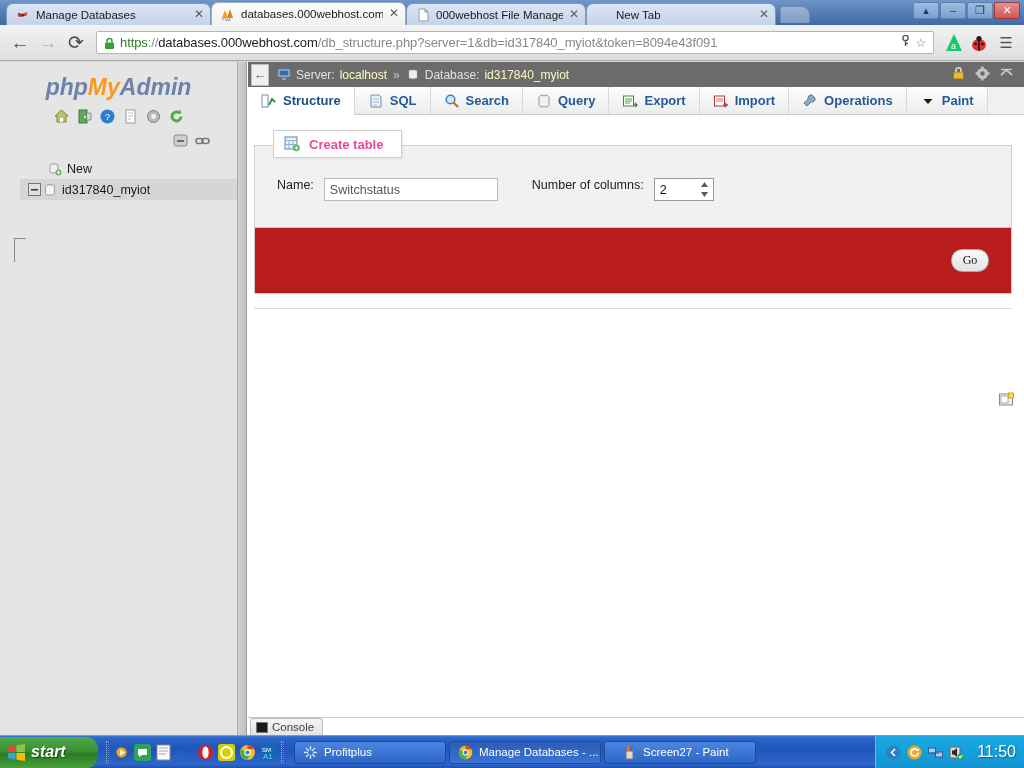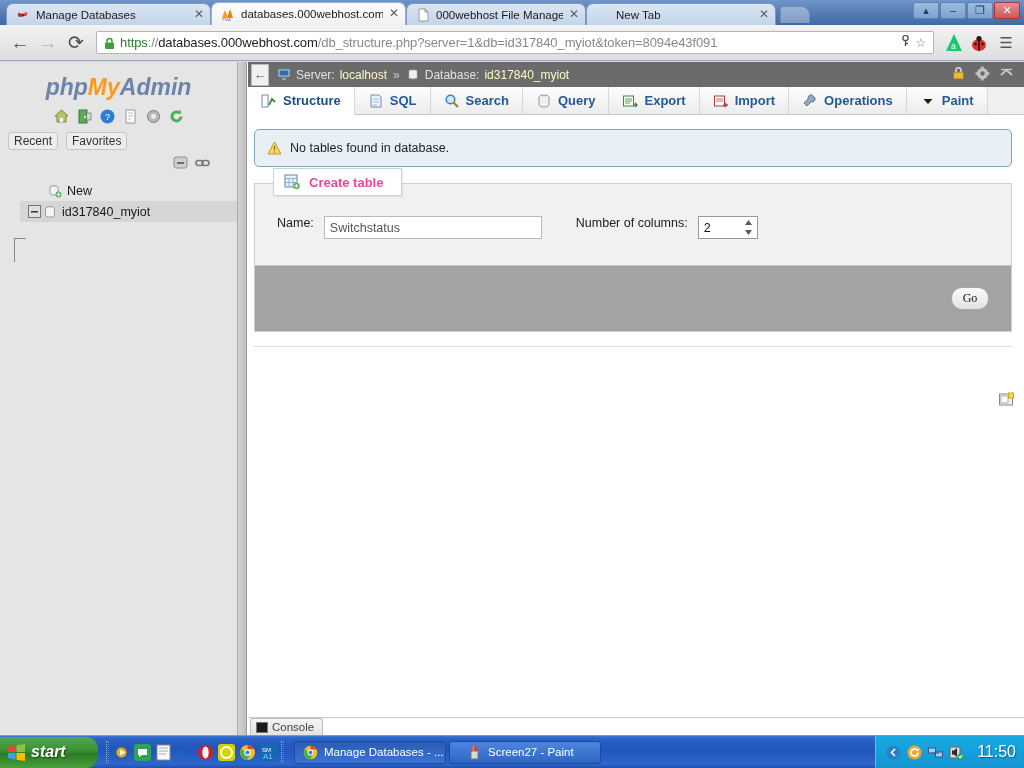--- a/index.html
+++ b/index.html
@@ -183,37 +183,37 @@
     padding: 5px 18px 5px 10px; display: flex; align-items: center; gap: 8px;
     font-size: 13px; font-weight: bold; color: #ec4899;
     box-shadow: 1px 1px 2px rgba(0,0,0,0.08);
   }
   #create-legend .licon { width: 17px; height: 16px; position: relative; }
   #form-row {
     padding: 32px 0 26px 22px; display: flex; align-items: flex-start; gap: 10px;
     font-size: 12.5px; color: #222;
   }
   #tbl-name-input {
-    width: 218px; height: 23px; border: 1px solid #b9b9b9; background: #fff;
+    width: 174px; height: 23px; border: 1px solid #b9b9b9; background: #fff;
     font-size: 12.5px; padding: 8px 5px; color: #555; font-family: "Liberation Sans", sans-serif;
   }
   #cols-label { margin-left: 24px; }
   #cols-wrap { position: relative; display: inline-flex; align-items: center; }
   #cols-input {
     width: 60px; height: 23px; border: 1px solid #9a9a9a; background: #fff;
     font-size: 12.5px; padding: 0 18px 0 5px; color: #111;
     font-family: "Liberation Sans", sans-serif;
   }
   #spinner {
     position: absolute; right: 4px; top: 3px; width: 11px; height: 17px;
     display: flex; flex-direction: column; justify-content: space-between; align-items: center;
     color: #555; font-size: 8px; line-height: 7px;
   }
   #panel-footer {
-    background: #a3a3a3; border-top: 1px solid #bcc6d1;
+    background: #b91c1c; border-top: 1px solid #bcc6d1;
     height: 66px; display: flex; align-items: center; justify-content: flex-end;
     padding-right: 22px;
   }
   #go-button {
     width: 38px; height: 23px; border-radius: 11px;
     background: linear-gradient(to bottom,#fbfbfb,#e2e2e2);
     border: 1px solid #a8a8a8; font-size: 12px; color: #111;
     display: flex; align-items: center; justify-content: center;
     font-family: "Liberation Serif", serif;
   }
@@ -408,24 +408,20 @@
             </svg>
         </span>
         <span class="sb-icon">
           <svg width="17" height="17" viewBox="0 0 17 17">
               <path d="M13 8.5 a4.5 4.5 0 1 1 -2-3.8" fill="none" stroke="#4caf50" stroke-width="3"></path>
               <path d="M12 1.5 l1.5 4 -4.2 0.4Z" fill="#4caf50"></path>
             </svg>
         </span>
       </div>
 
-      <div id="recent-fav">
-        <span class="rf-btn">Recent</span>
-        <span class="rf-btn">Favorites</span>
-      </div>
 
       <div id="tree-controls">
         <span class="ctrl-icon">
           <svg width="16" height="14" viewBox="0 0 16 14">
               <rect x="1" y="1" width="13" height="11" rx="2" fill="#cfcfcf" stroke="#8c8c8c"></rect>
               <rect x="4" y="6" width="7" height="2" fill="#6b6b6b"></rect>
             </svg>
         </span>
         <span class="ctrl-icon">
           <svg width="16" height="14" viewBox="0 0 16 14">
@@ -589,30 +585,20 @@
             <svg width="16" height="16" viewBox="0 0 16 16">
                 <path d="M3.5 6 L8 11 L12.5 6Z" fill="#1a1a1a"></path>
               </svg>
           </span>
           <span>Paint</span>
         </div>
       </div>
 
       <div id="content-body">
 
-        <div id="notice">
-          <span id="warn-icon">
-            <svg width="15" height="14" viewBox="0 0 15 14">
-                <path d="M7.5 1 L14 13 H1Z" fill="#f5d76e" stroke="#c99a1e"></path>
-                <path d="M7.5 5 v4" stroke="#8a6a10" stroke-width="1.4"></path>
-                <circle cx="7.5" cy="11" r="0.8" fill="#8a6a10"></circle>
-              </svg>
-          </span>
-          <span>No tables found in database.</span>
-        </div>
 
         <div id="create-panel">
           <div id="create-legend">
             <span class="licon">
               <svg width="17" height="16" viewBox="0 0 17 16">
                   <rect x="1" y="1" width="12" height="12" fill="#eaf2fa" stroke="#5f87ab"></rect>
                   <path d="M1 4.5 h12 M5 4.5 v8.5 M9 4.5 v8.5 M1 8.5 h12" stroke="#8fb2ce"></path>
                   <circle cx="12.5" cy="12" r="3.3" fill="#5cb85c"></circle>
                   <path d="M12.5 10.2 v3.6 M10.7 12 h3.6" stroke="#fff" stroke-width="1.2"></path>
                 </svg>
@@ -725,20 +711,30 @@
       <svg width="17" height="17" viewBox="0 0 17 17">
           <rect width="17" height="17" rx="2" fill="#1867b5"></rect>
           <text x="2" y="8" font-size="6" fill="#fff" font-family="sans-serif">SM</text>
           <text x="3" y="15" font-size="8" fill="#6fd3f7" font-family="sans-serif">A1</text>
         </svg>
     </span>
     <span class="ql-sep"></span>
   </div>
 
   <div id="task-buttons">
+    <div class="task-btn" style="width:152px;">
+      <span class="task-icon">
+        <svg width="15" height="15" viewBox="0 0 15 15">
+            <g stroke="#cfe3ff" stroke-width="1.4">
+              <path d="M7.5 1 v4 M7.5 10 v4 M1 7.5 h4 M10 7.5 h4 M3 3 l3 3 M9 9 l3 3 M12 3 l-3 3 M6 9 l-3 3"></path>
+            </g>
+          </svg>
+      </span>
+      <span>Profitplus</span>
+    </div>
     <div class="task-btn active" style="width:152px;">
       <span class="task-icon">
         <svg width="15" height="15" viewBox="0 0 15 15">
             <circle cx="7.5" cy="7.5" r="6.8" fill="#f4c020"></circle>
             <path d="M7.5 0.7 A6.8 6.8 0 0 1 13.5 4.3 H7.5Z" fill="#e0452e"></path>
             <path d="M1.6 4.3 A6.8 6.8 0 0 0 7.5 14.3 L9.8 9Z" fill="#4caf50"></path>
             <circle cx="7.5" cy="7.5" r="2.9" fill="#fff"></circle>
             <circle cx="7.5" cy="7.5" r="1.9" fill="#3b7fd4"></circle>
           </svg>
       </span>

